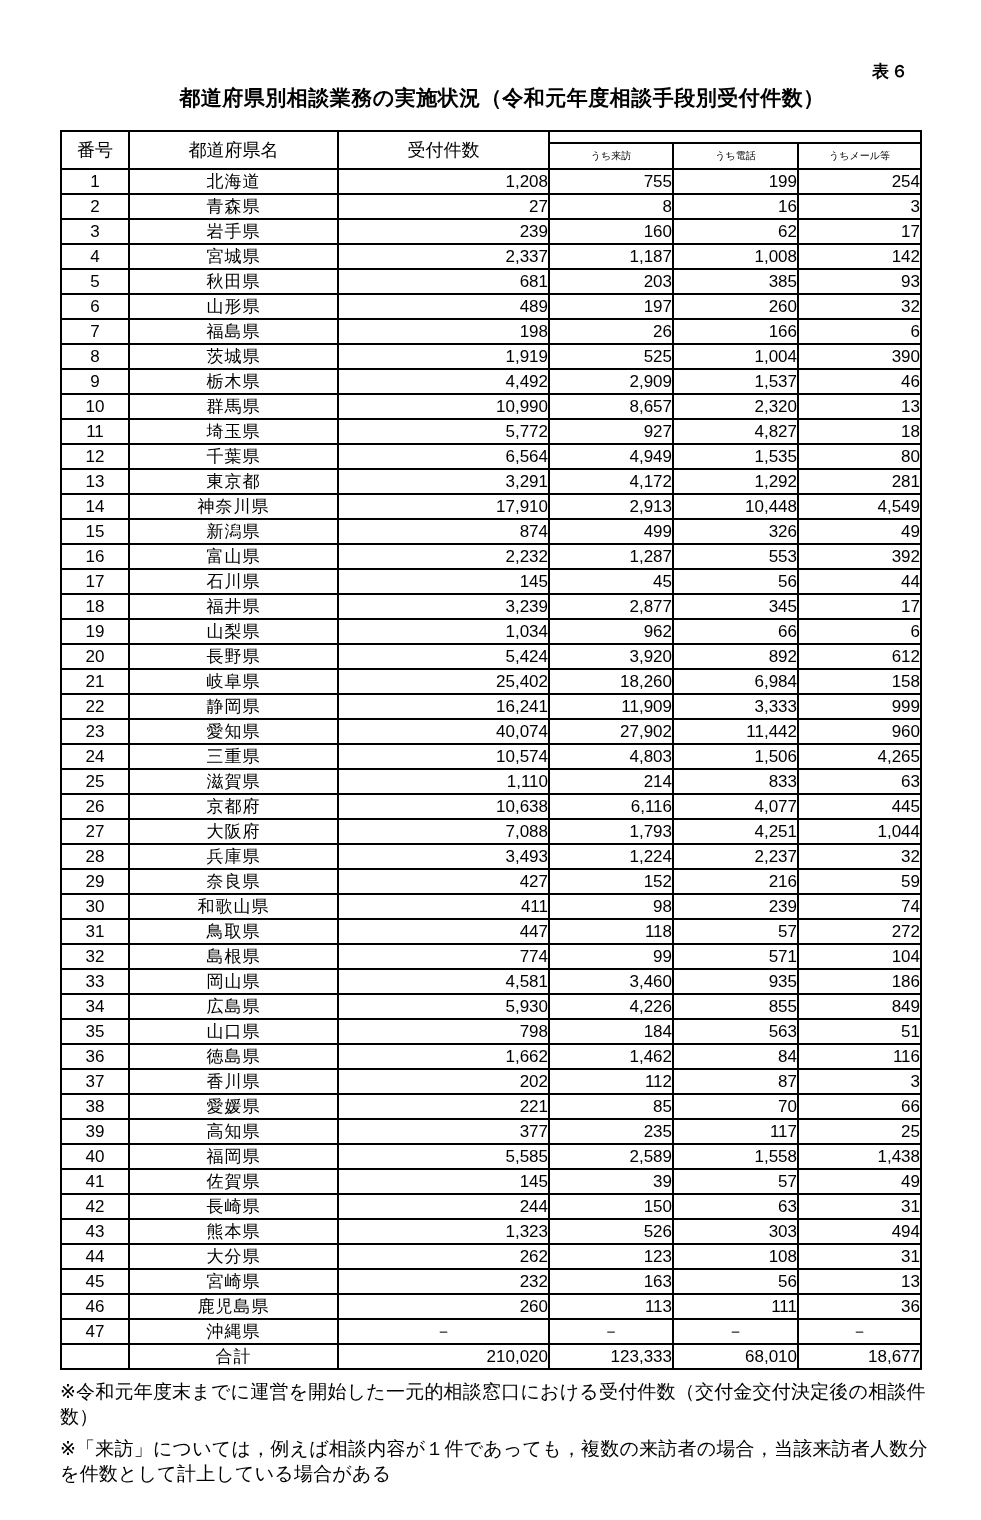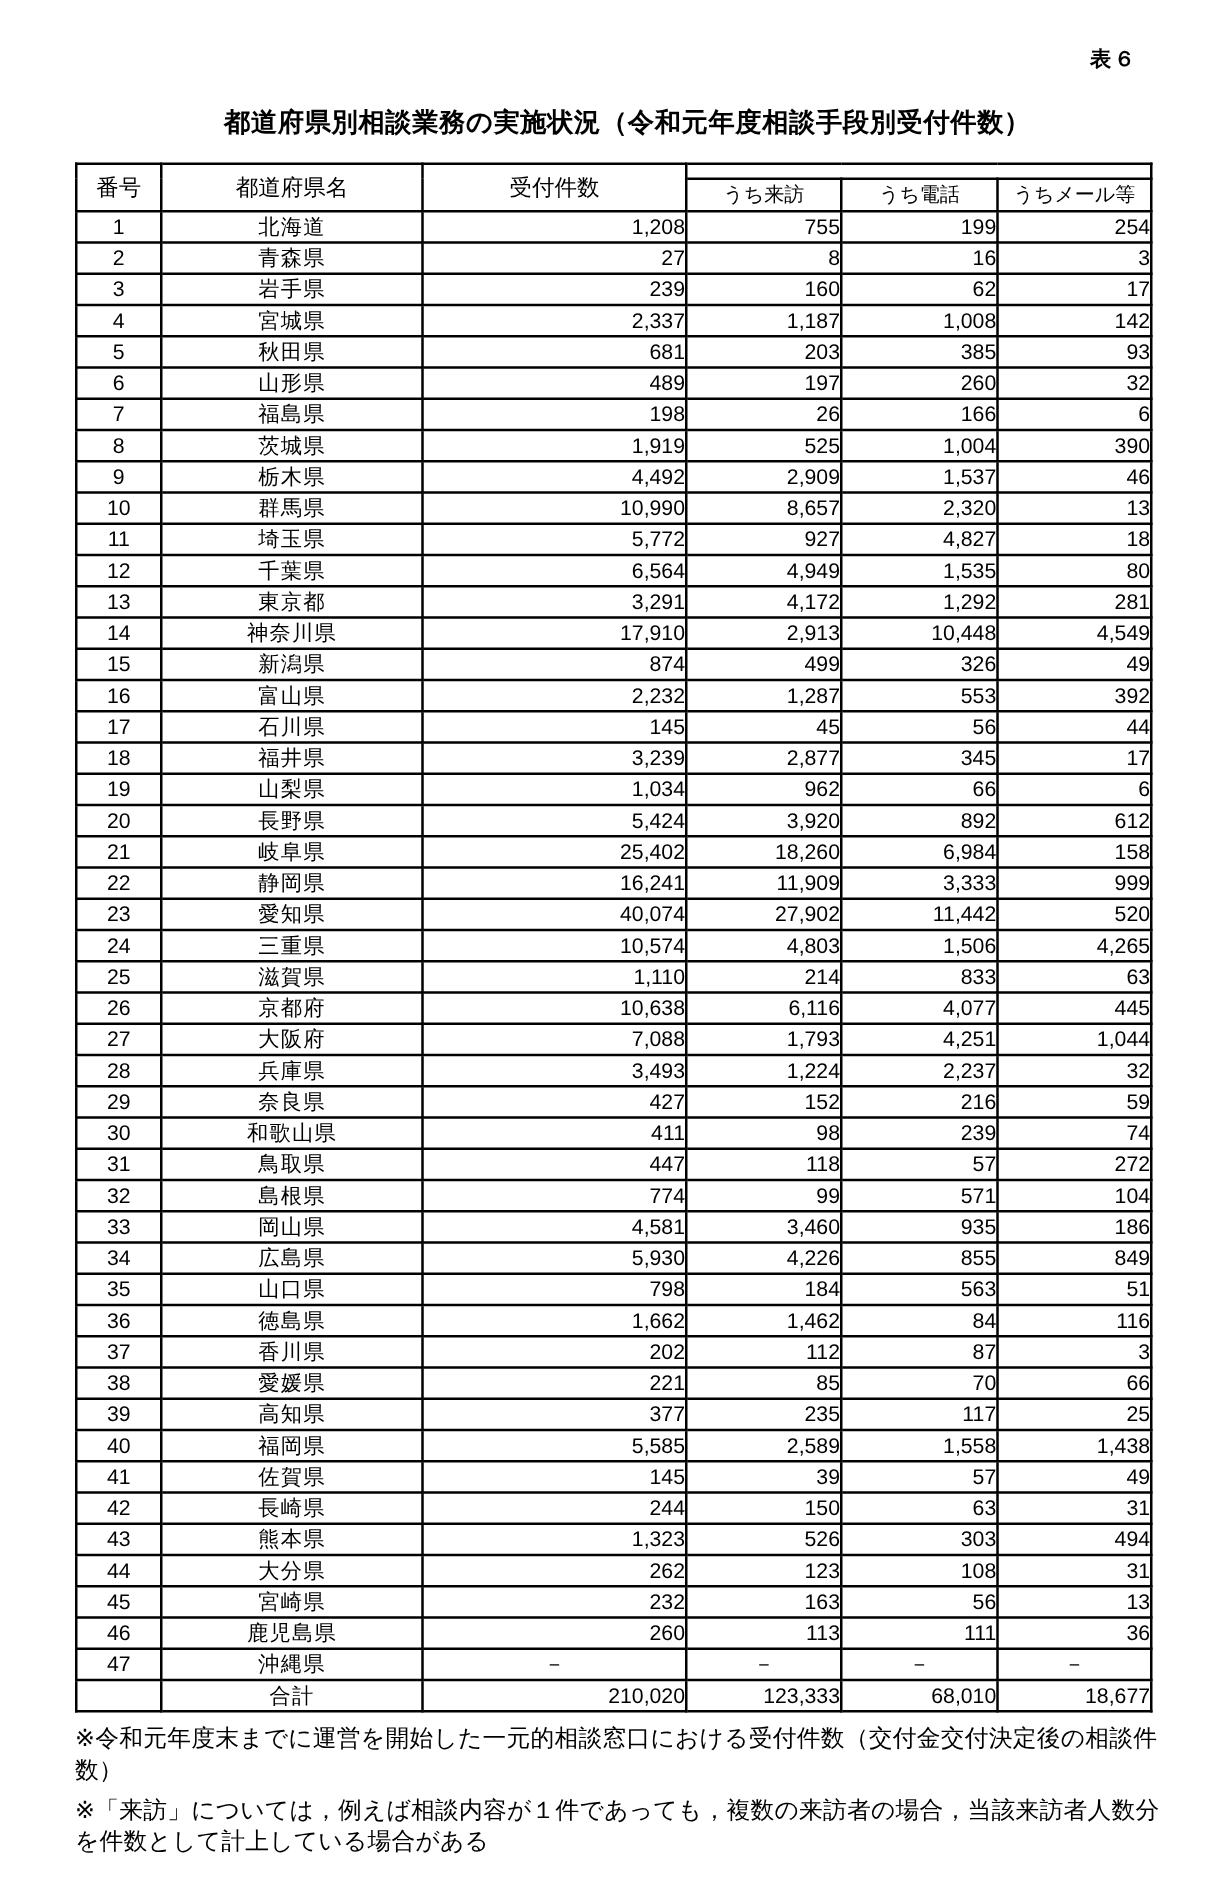--- a/index.html
+++ b/index.html
@@ -4,21 +4,21 @@
 <style>
   html,body{margin:0;padding:0;background:#fff;}
   body{
     width:981px;height:1520px;
     font-family:"Liberation Sans","DejaVu Sans",sans-serif;
     color:#000;
   }
   .page{position:relative;width:981px;height:1520px;overflow:hidden;background:#fff;}
 
   .table-tag{
-    position:absolute;top:36px;left:872px;
+    position:absolute;top:60px;left:872px;
     font-size:17px;font-weight:bold;letter-spacing:2px;
   }
   .doc-title{
     position:absolute;top:84px;left:72px;width:860px;
     text-align:center;font-size:21px;font-weight:bold;letter-spacing:0.5px;
     white-space:nowrap;
   }
 
   table.main{
     position:absolute;top:130px;left:60px;width:860px;
@@ -27,21 +27,21 @@
   table.main th, table.main td{
     border:2px solid #000;padding:0;overflow:hidden;
     font-weight:normal;white-space:nowrap;
   }
   tr.hrow1{height:12px;}
   tr.hrow2{height:26px;}
   th.h-no{border-right:none;font-size:18px;}
   th.h-pref{border-left:none;font-size:18px;}
   th.h-total{border-right:none;font-size:18px;}
   td.h-strip{border-left:none;}
-  th.h-sub{font-size:16px;}
+  th.h-sub{font-size:10px;}
 
   tbody tr{height:25px;}
   td.cell-no{text-align:center;font-size:17px;}
   td.cell-name{text-align:center;font-size:17px;letter-spacing:1px;}
   td.cell-num{text-align:right;padding-right:6px;font-size:17px;}
   td.cell-num.dash{text-align:center;padding-right:0;}
 
   tr.total-row{height:25px;}
   td.total-blank{border-left:none;border-bottom:none;border-right:none;background:#fff;}
   td.total-label{text-align:center;font-size:17px;letter-spacing:1px;}
@@ -259,21 +259,21 @@
           <td class="cell-num">11,909</td>
           <td class="cell-num">3,333</td>
           <td class="cell-num">999</td>
         </tr>
         <tr>
           <td class="cell-no">23</td>
           <td class="cell-name">愛知県</td>
           <td class="cell-num">40,074</td>
           <td class="cell-num">27,902</td>
           <td class="cell-num">11,442</td>
-          <td class="cell-num">520</td>
+          <td class="cell-num">960</td>
         </tr>
         <tr>
           <td class="cell-no">24</td>
           <td class="cell-name">三重県</td>
           <td class="cell-num">10,574</td>
           <td class="cell-num">4,803</td>
           <td class="cell-num">1,506</td>
           <td class="cell-num">4,265</td>
         </tr>
         <tr>

